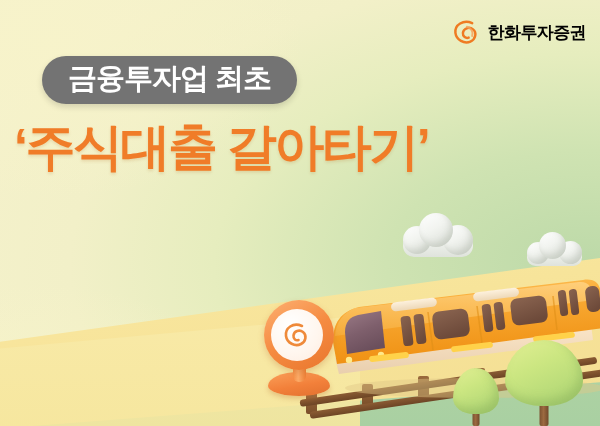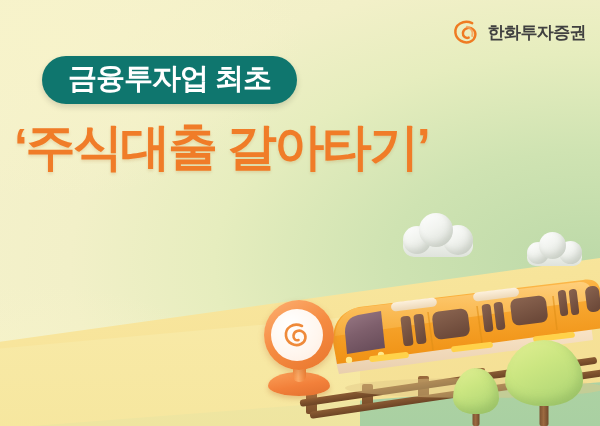--- a/index.html
+++ b/index.html
@@ -44,30 +44,30 @@
     opacity:.9;
   }
   
   .logo{
     position:absolute;top:17px;right:14px;
     display:flex;align-items:center;gap:7px;
     z-index:30;
   }
   .logo-mark{width:30px;height:30px;display:block;}
   .logo-text{
-    font-size:17px;font-weight:bold;color:#404040;
+    font-size:17px;font-weight:bold;color:#000000;
     letter-spacing:-0.6px;line-height:1;
     white-space:nowrap;
   }
   
   .copy{position:absolute;left:0;top:56px;z-index:25;width:100%;}
   .pill{
     display:inline-block;
     margin-left:42px;
-    background:#0f766e;
+    background:#737373;
     color:#ffffff;
     border-radius:34px;
     padding:7px 26px 9px 26px;
     font-size:29px;font-weight:bold;
     letter-spacing:-1px;
     line-height:1.1;
     box-shadow:0 3px 6px rgba(0,0,0,.14);
   }
   .line-orange{
     margin:15px 0 0 14px;

